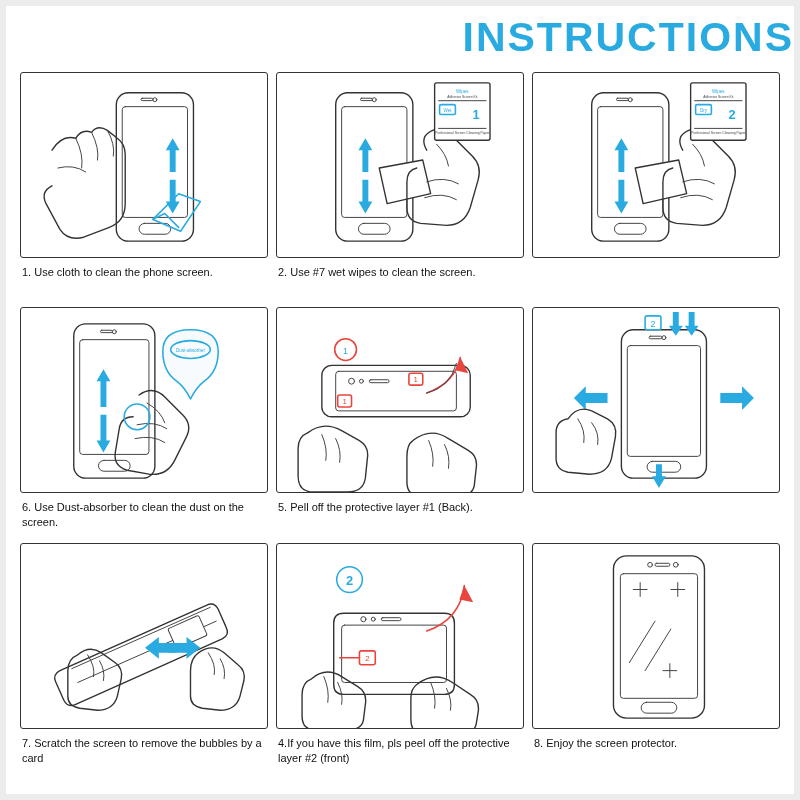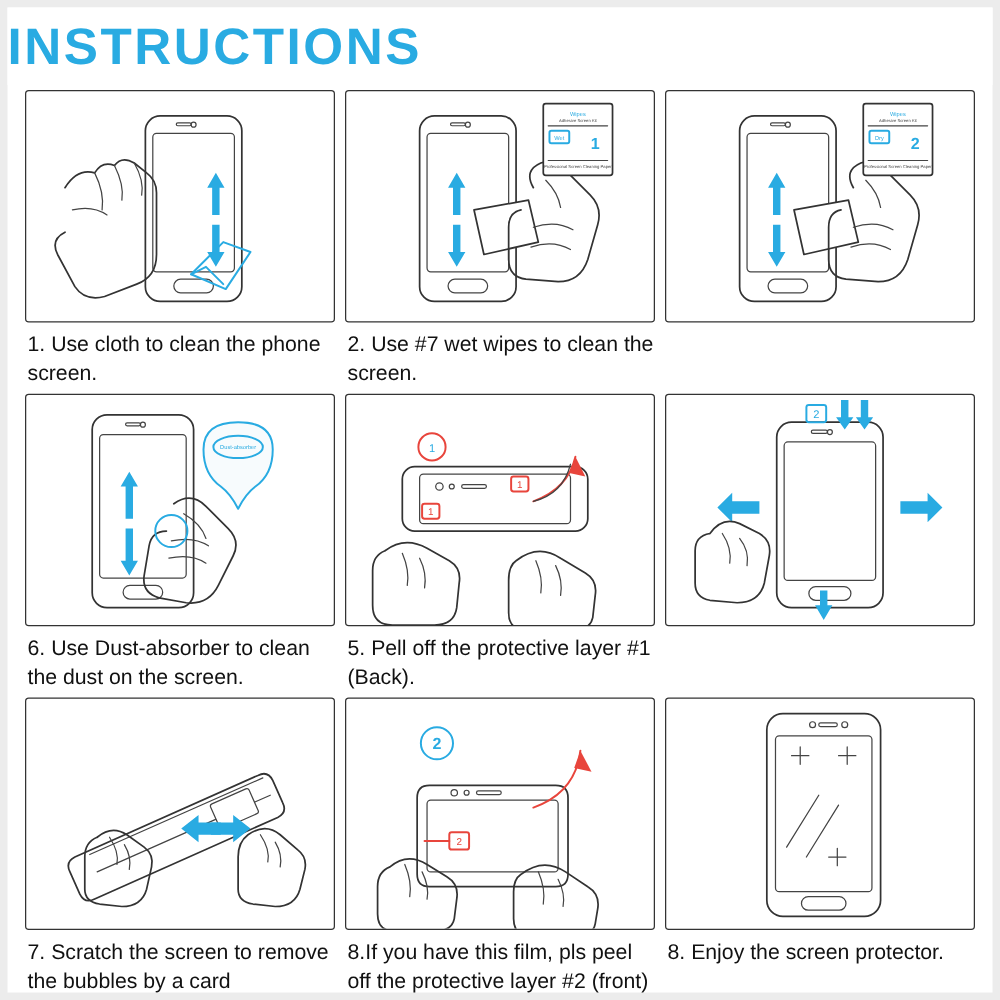--- a/index.html
+++ b/index.html
@@ -11,21 +11,21 @@
   }
   .page{
     position:relative;
     width:800px;height:800px;
     box-sizing:border-box;
     border:6px solid #ececec;
     background:#ffffff;
   }
   .title-bar{
     height:62px;
-    display:flex;align-items:center;justify-content:flex-start;
+    display:flex;align-items:center;justify-content:flex-end;
     background:#ffffff;
   }
   .title{
     font-size:41px;
     font-weight:bold;
     letter-spacing:2px;
     color:#29ABE2;
     font-family:"Liberation Sans", sans-serif;
   }
   .grid{
@@ -47,21 +47,21 @@
     width:100%;
     height:186px;
     border:1.5px solid #333;
     border-radius:3px;
     box-sizing:border-box;
     position:relative;
     overflow:hidden;
     background:#fff;
   }
   .caption{
-    font-size:17px;
+    font-size:11px;
     color:#111;
     line-height:1.35;
     margin-top:7px;
     padding-left:2px;
     max-width:246px;
   }
   svg{display:block;}
   .ln{fill:none;stroke:#333;stroke-width:1.4;stroke-linecap:round;stroke-linejoin:round;}
   .ln-thin{fill:none;stroke:#444;stroke-width:1;stroke-linecap:round;stroke-linejoin:round;}
   .blue{fill:#29ABE2;}
@@ -305,21 +305,21 @@
           <text class="numbig" x="72" y="41" text-anchor="middle">2</text>
 
           <path class="ln" d="M34 136 q14 -12 30 -2 l16 10 q10 6 8 18 l-2 16 q-2 10 -16 10 l-32 0 q-14 0 -14 -14 l0 -22 q0 -12 10 -16"></path>
           <path class="ln-thin" d="M46 134 q6 14 4 26"></path>
           <path class="ln-thin" d="M60 140 q6 12 4 22"></path>
           <path class="ln" d="M140 142 q18 -14 36 -2 l18 12 q10 6 8 18 l-2 12 q-2 10 -16 10 l-36 0 q-14 0 -14 -14 l0 -22 q0 -10 6 -14"></path>
           <path class="ln-thin" d="M154 140 q6 14 4 26"></path>
           <path class="ln-thin" d="M170 146 q6 12 4 22"></path>
         </svg>
       </div>
-      <div class="caption">8.If you have this film, pls peel off the protective layer #2 (front)</div>
+      <div class="caption">4.If you have this film, pls peel off the protective layer #2 (front)</div>
     </div>
 
     <div class="cell">
       <div class="panel">
         <svg viewBox="0 0 246 186" width="100%" height="100%">
           <rect class="ln wht" x="80" y="12" width="92" height="164" rx="13"></rect>
           <rect class="ln-thin" x="87" y="30" width="78" height="126" rx="3"></rect>
           <circle class="ln-thin" cx="117" cy="21" r="2.4"></circle>
           <circle class="ln-thin" cx="143" cy="21" r="2.4"></circle>
           <rect class="ln-thin" x="122" y="19.5" width="15" height="3" rx="1.5"></rect>

